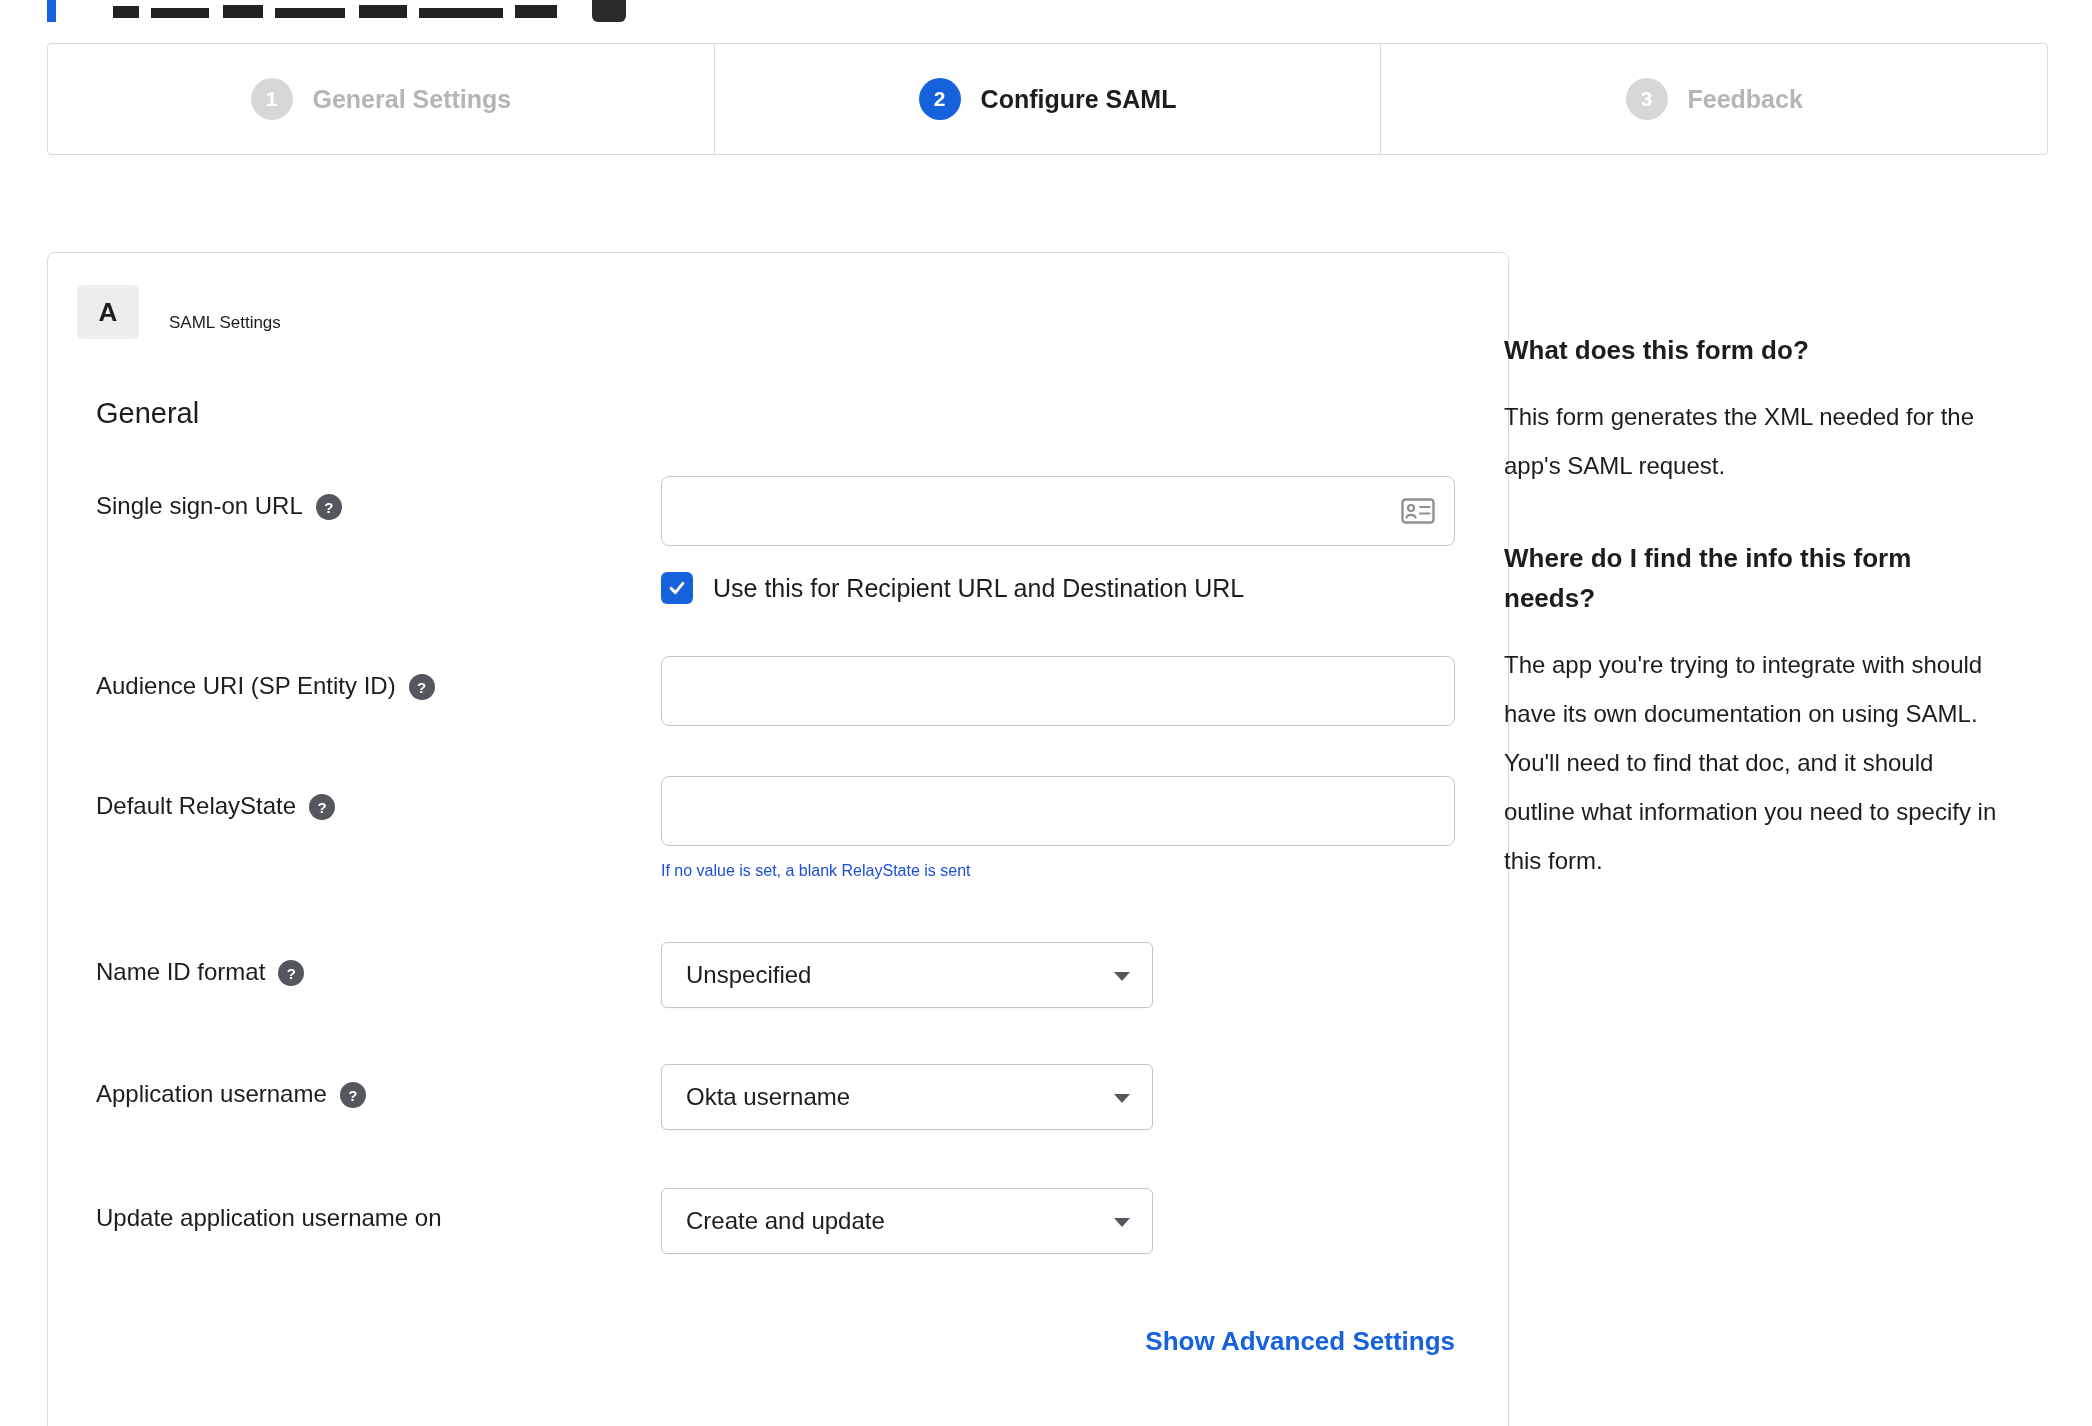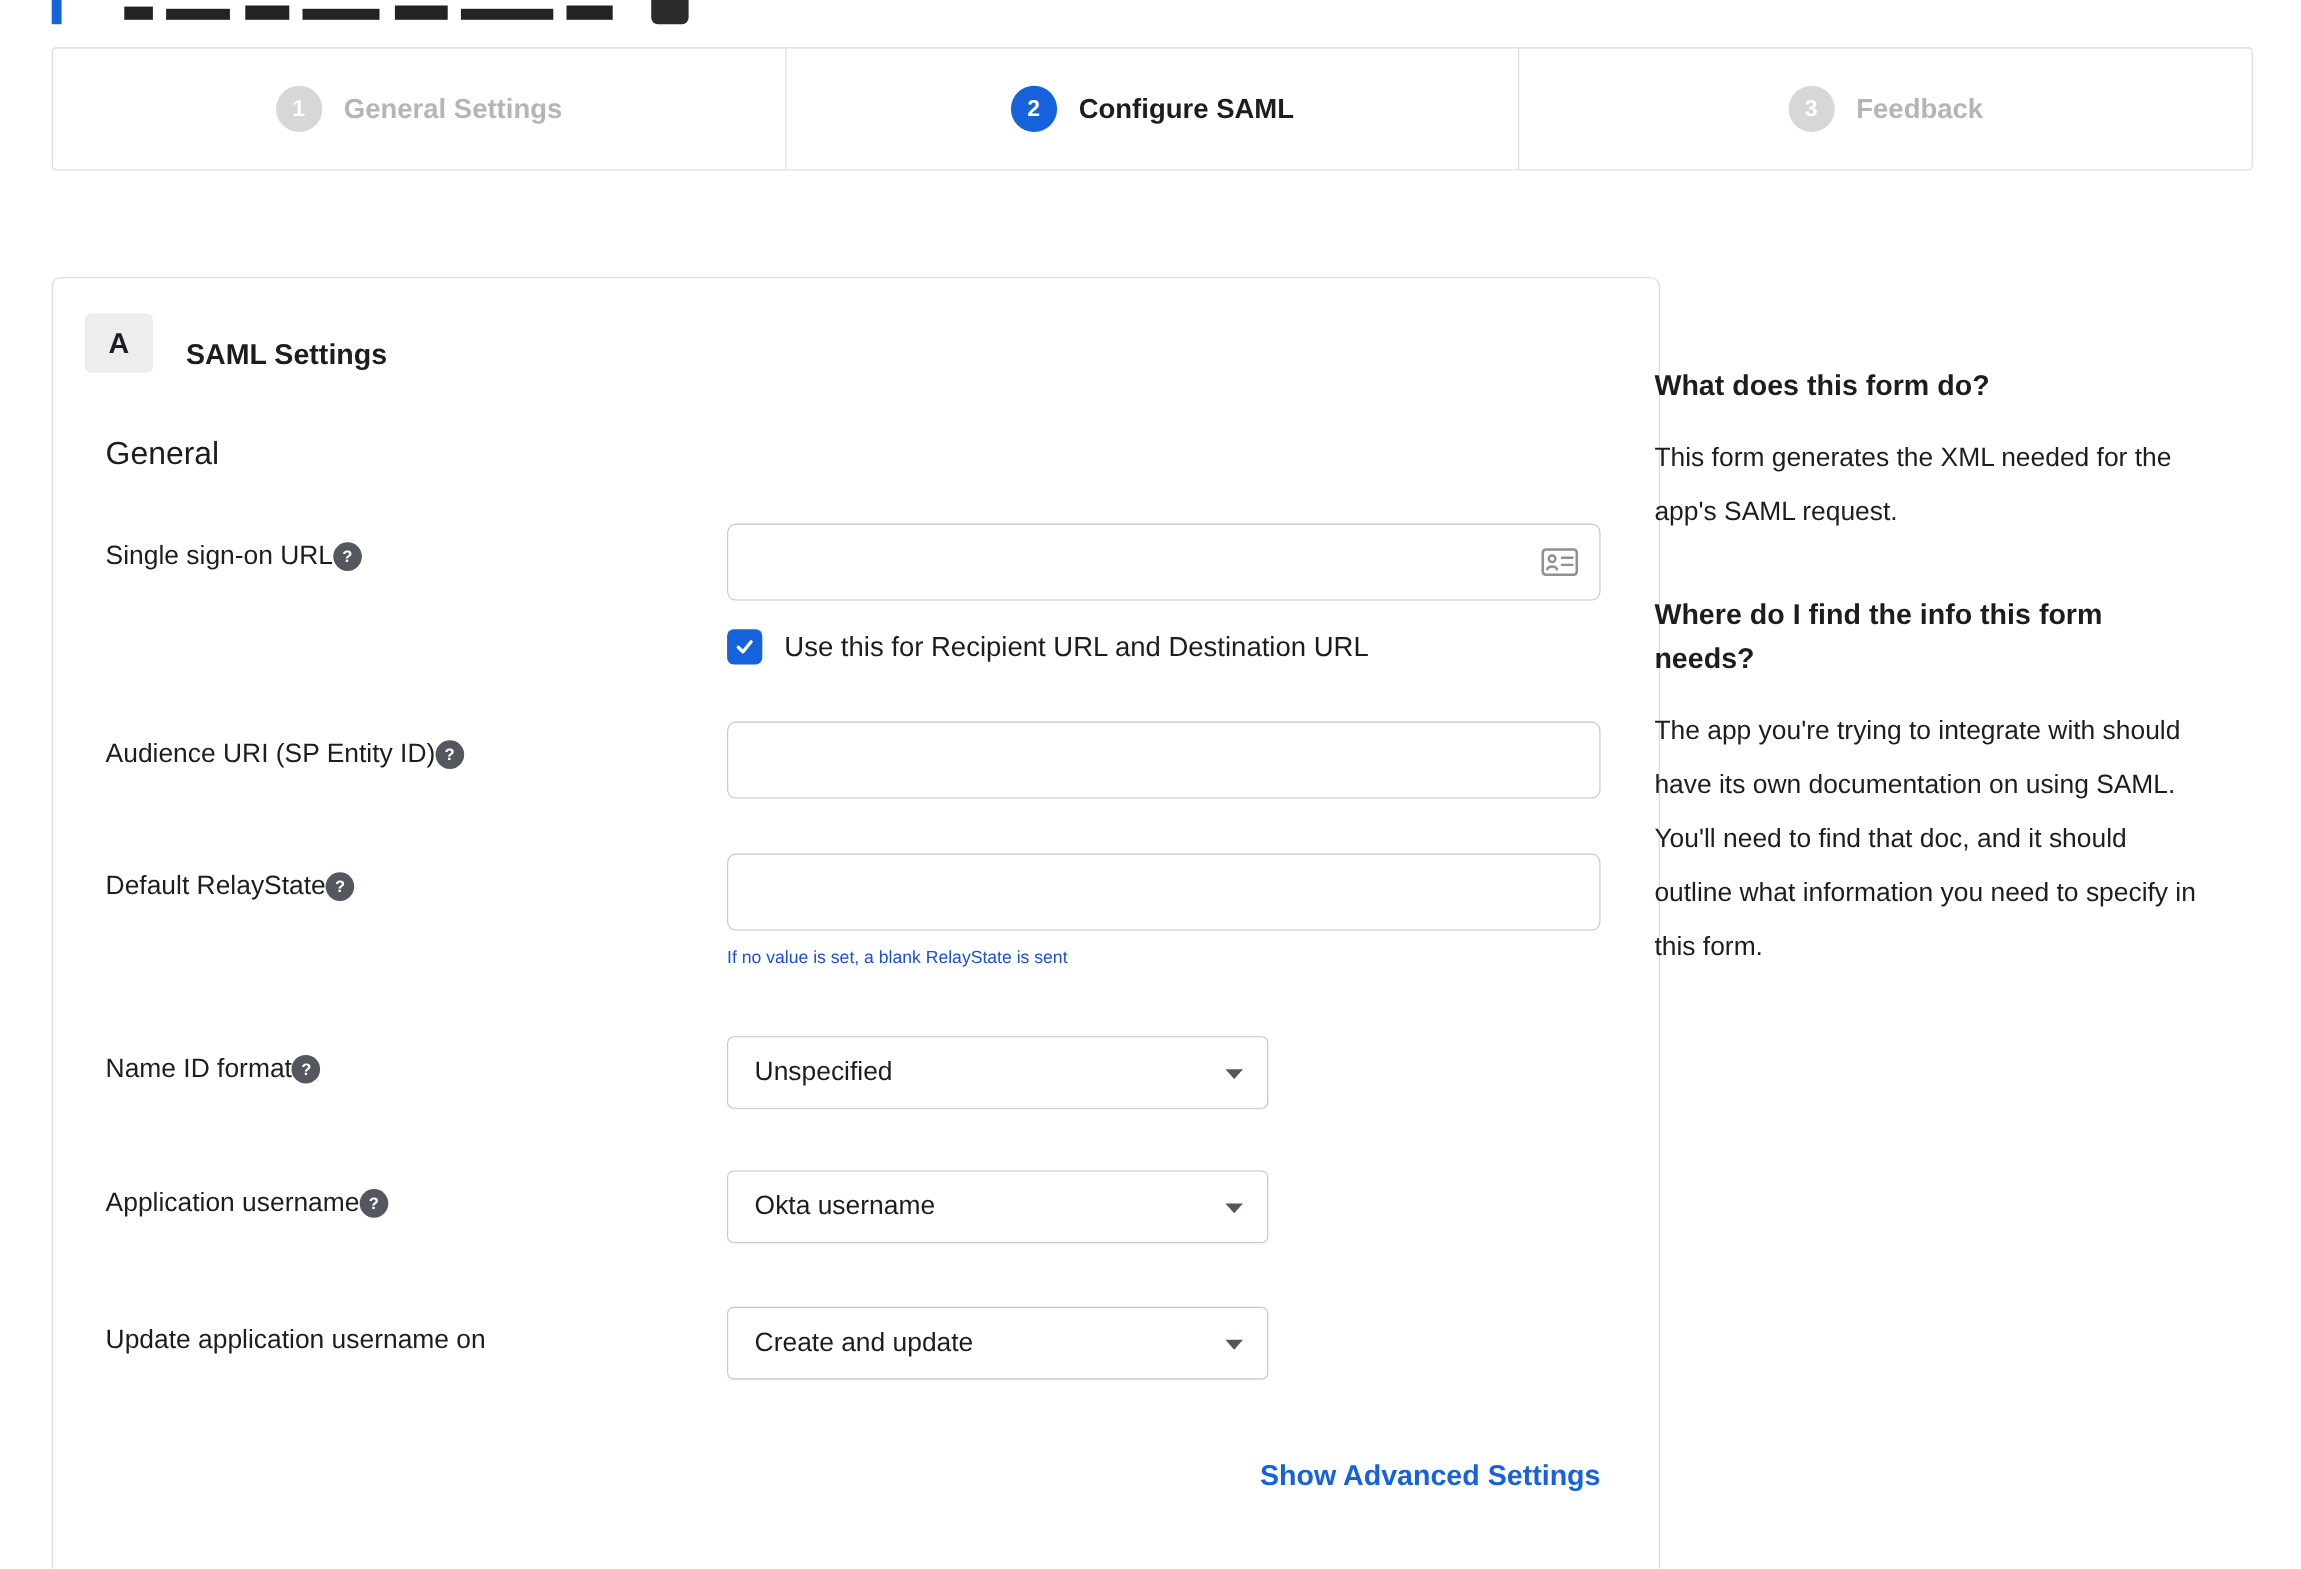--- a/index.html
+++ b/index.html
@@ -43,29 +43,29 @@
     background:#fff; border:1px solid #d9d9d9; border-radius:8px;
   }
   .card-inner { padding:32px 54px 0 48px; }
 
   .card-header { display:flex; align-items:center; gap:30px; margin-left:-19px; }
   .badge-a {
     width:62px; height:54px; background:#ededee; border-radius:6px;
     display:flex; align-items:center; justify-content:center;
     font-size:26px; font-weight:bold; color:#1d1d21;
   }
-  .card-title { font-size:26px; font-weight:bold;margin-top:21px; }
+  .card-title { font-size:17px; font-weight:normal;margin-top:21px; }
 
   .section-title { margin-top:58px; font-size:29px; font-weight:normal; }
 
   .form { margin-top:46px; }
   .form-row { display:flex; align-items:flex-start; }
   .label-col {
     width:565px; flex:0 0 565px; padding-top:16px;
-    font-size:24px; display:flex; align-items:center; 
+    font-size:24px; display:flex; align-items:flex-end; gap:13px;
   }
   .control-col { flex:1; }
 
   .help-icon {
     width:26px; height:26px; border-radius:50%;
     background:#54575e; color:#fff;
     font-size:15px; font-weight:bold;
     display:inline-flex; align-items:center; justify-content:center;
     flex:0 0 auto; cursor:pointer;
   }

